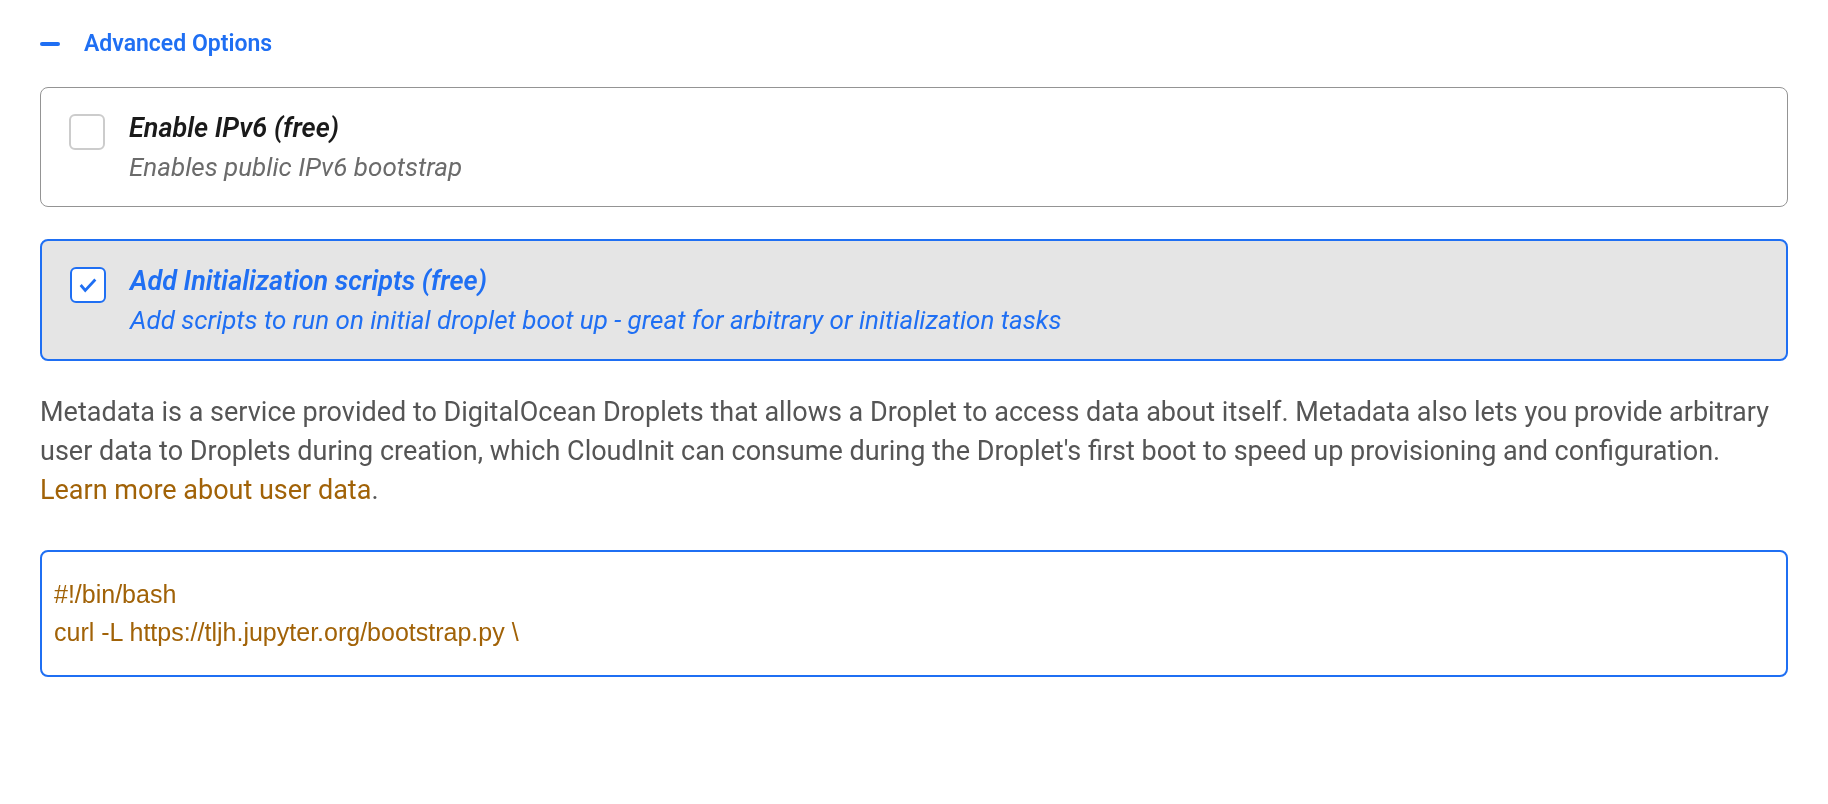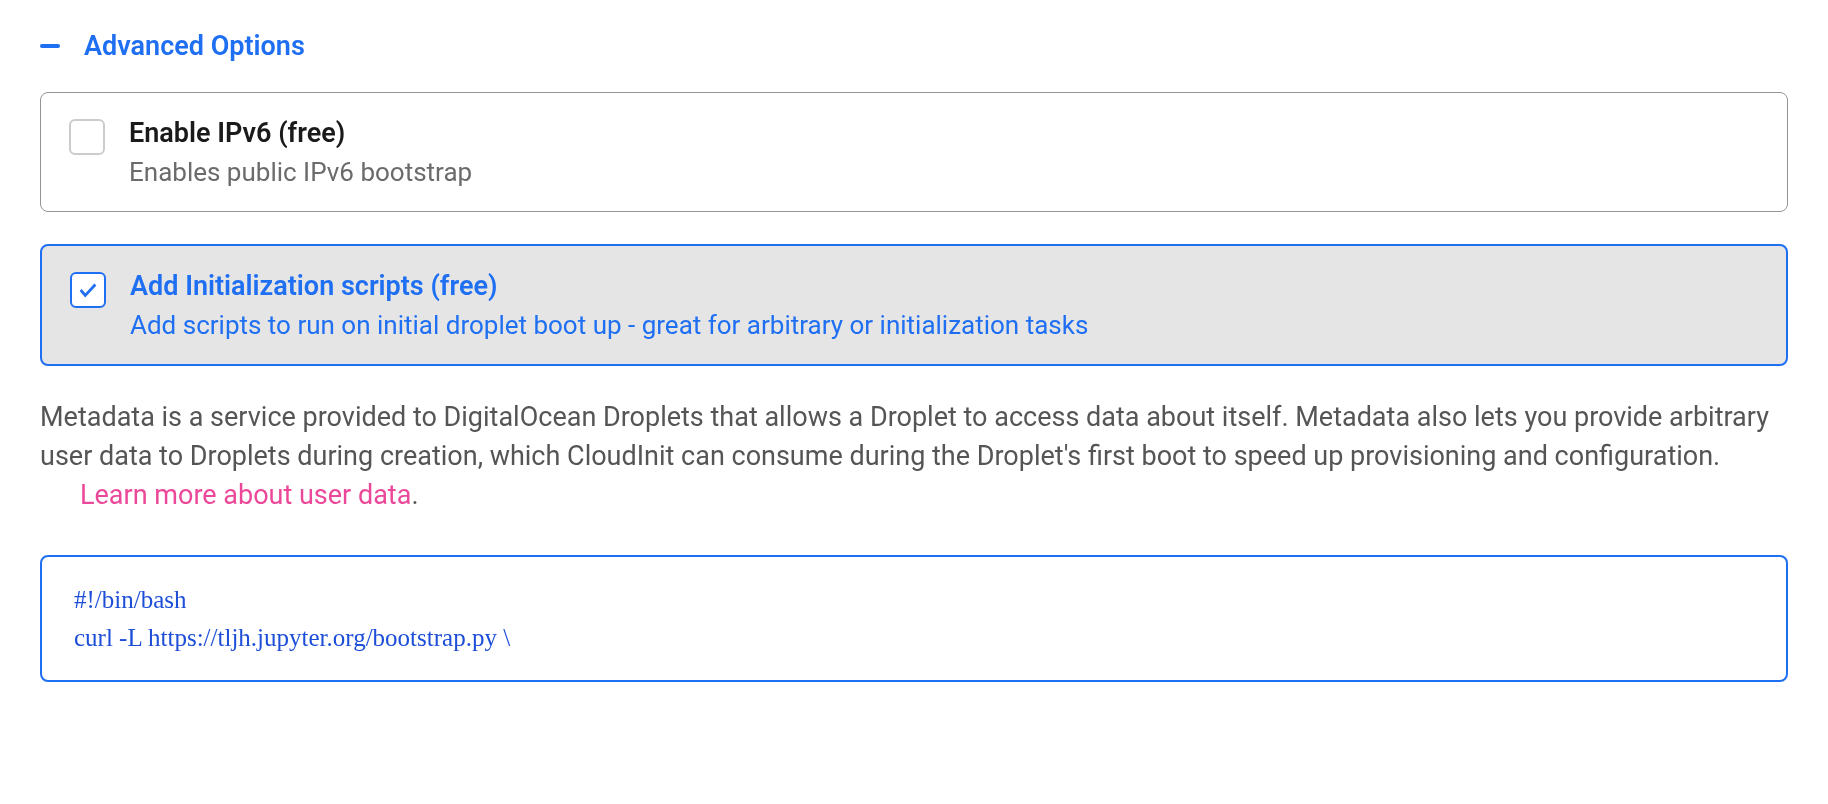--- a/index.html
+++ b/index.html
@@ -23,21 +23,21 @@
     }
     .collapse-icon {
       width: 20px;
       height: 4px;
       background: #1f6ff3;
       border-radius: 2px;
       flex-shrink: 0;
     }
     .section-title {
       color: #1f6ff3;
-      font-size: 27px;
+      font-size: 23px;
       font-weight: 600;
     }
     .option-card {
       border: 1.5px solid #949494;
       border-radius: 8px;
       padding: 24px 28px;
       margin-bottom: 32px;
       display: flex;
       align-items: flex-start;
       gap: 24px;
@@ -74,49 +74,49 @@
       width: 22px;
       height: 22px;
       stroke: #1f6ff3;
       stroke-width: 3;
       fill: none;
     }
     .option-text {
       display: flex;
       flex-direction: column;
       gap: 8px;
+      font-style: italic;
     }
     .option-title {
       font-size: 27px;
       font-weight: 600;
       color: #1a1a1a;
     }
     .option-desc {
       font-size: 26px;
       color: #6b6b6b;
       font-weight: 400;
     }
     .info-paragraph {
       font-size: 27px;
       line-height: 1.45;
       color: #555;
       margin-bottom: 40px;
     }
     .info-paragraph a {
-      color: #ec4899;
+      color: #a16207;
       text-decoration: none;
-      margin-left: 40px;
     }
     .code-area {
       border: 2px solid #1f6ff3;
       border-radius: 8px;
-      padding: 24px 32px;
-      font-family: Liberation Serif, serif;
+      padding: 24px 12px;
+      font-family: Liberation Sans, sans-serif;
       font-size: 25px;
-      color: #1d4ed8;
+      color: #a16207;
       white-space: pre;
       line-height: 1.5;
       overflow: hidden;
     }
   </style>
 </head>
 <body>
 
 <div class="section-header">
   <div class="collapse-icon"></div>

